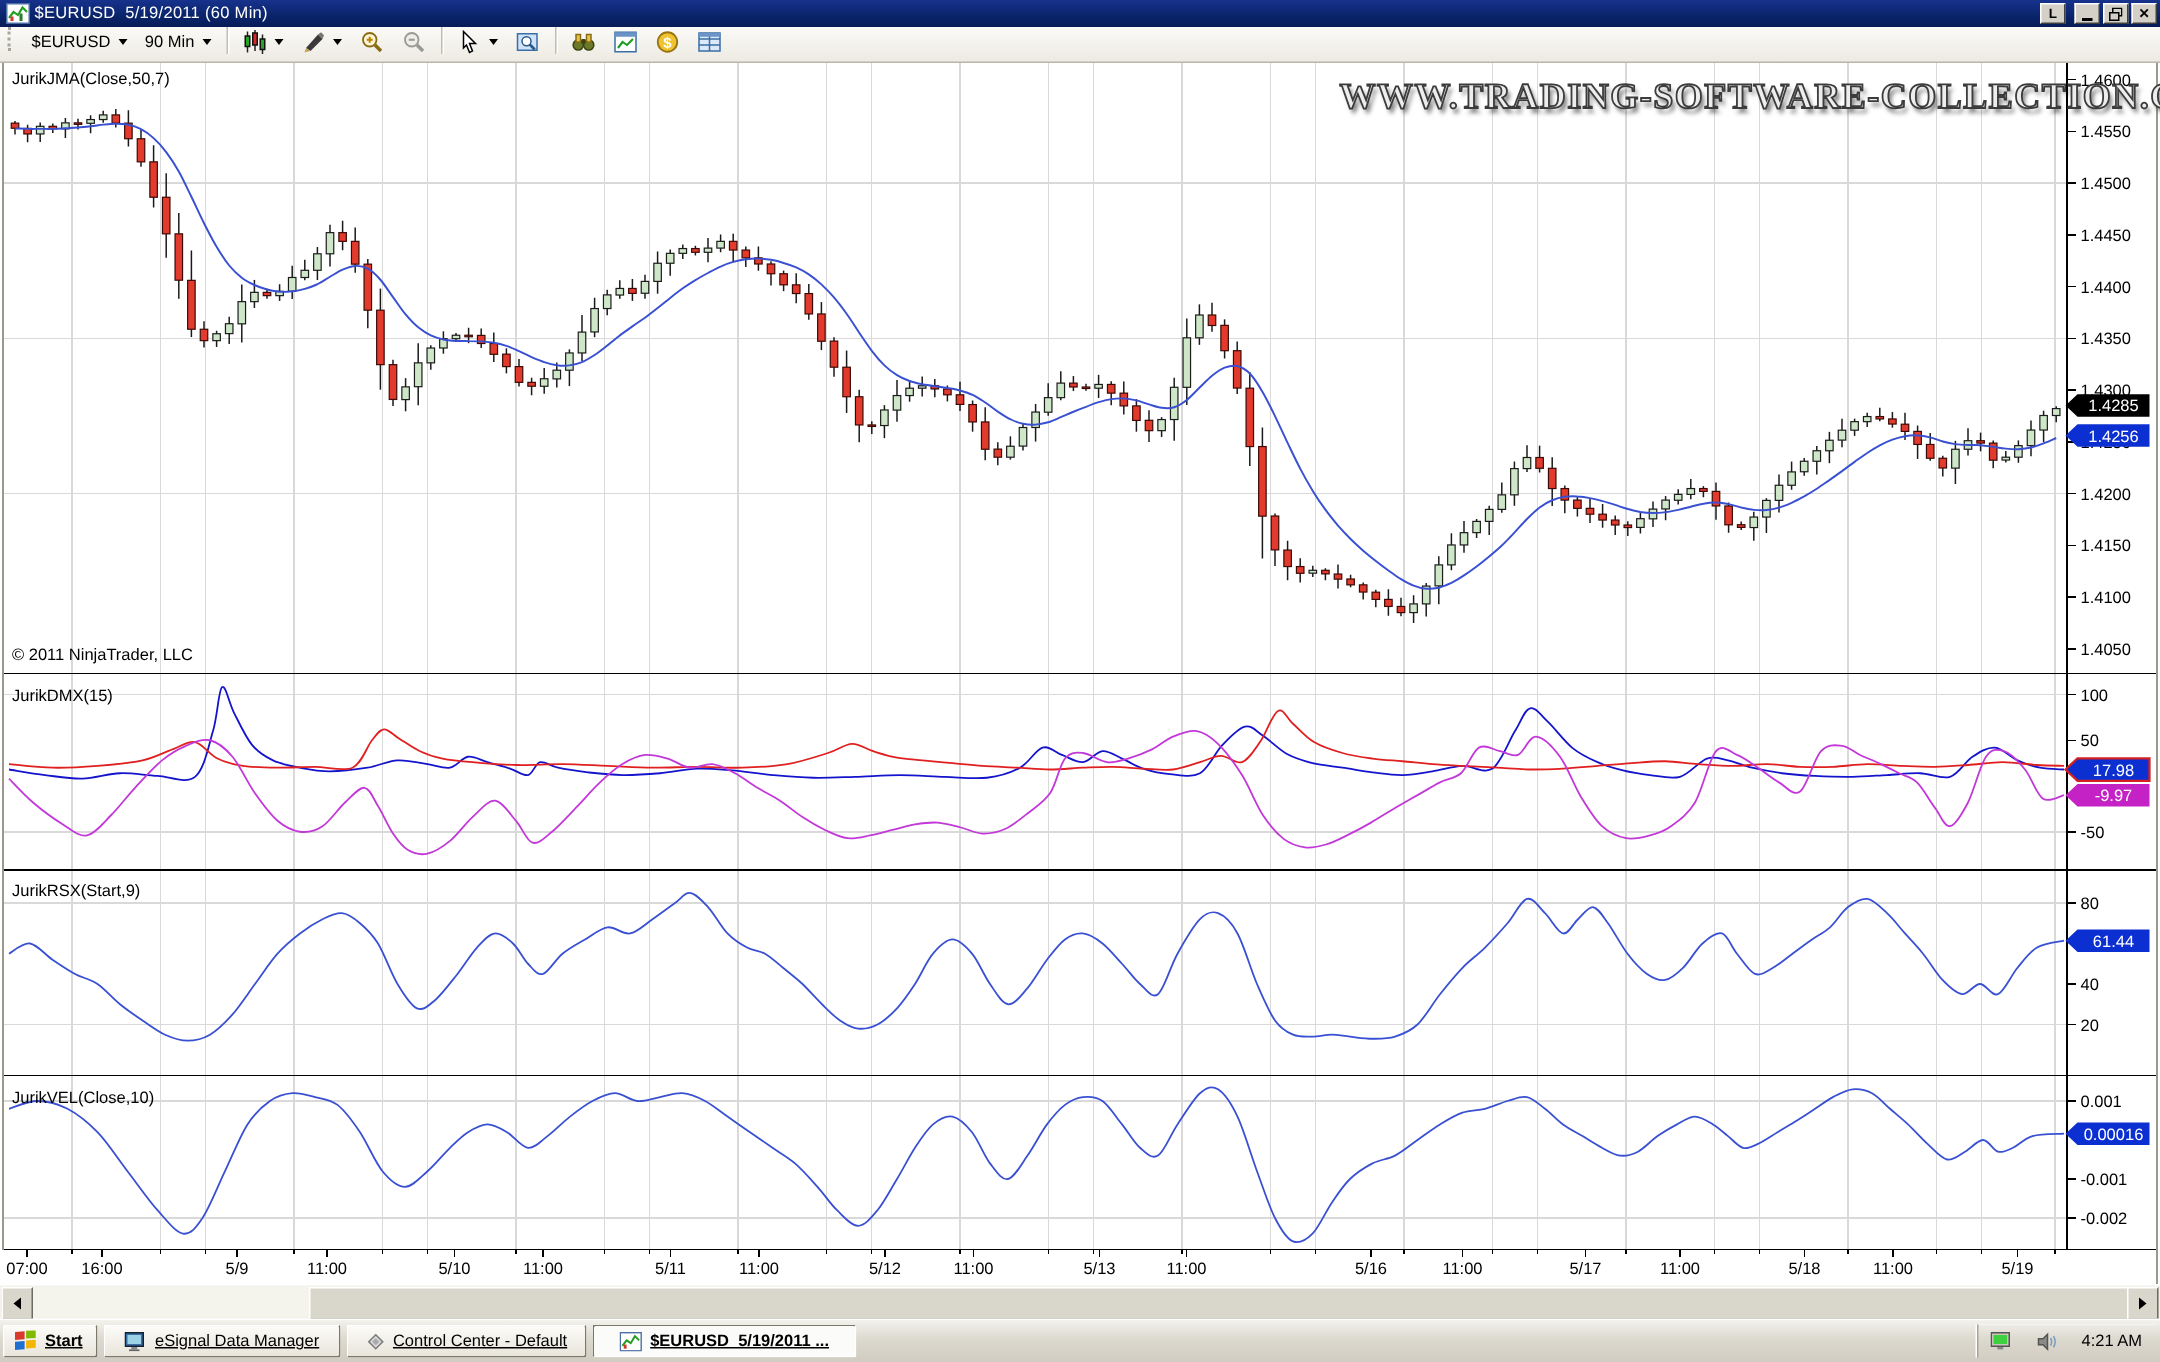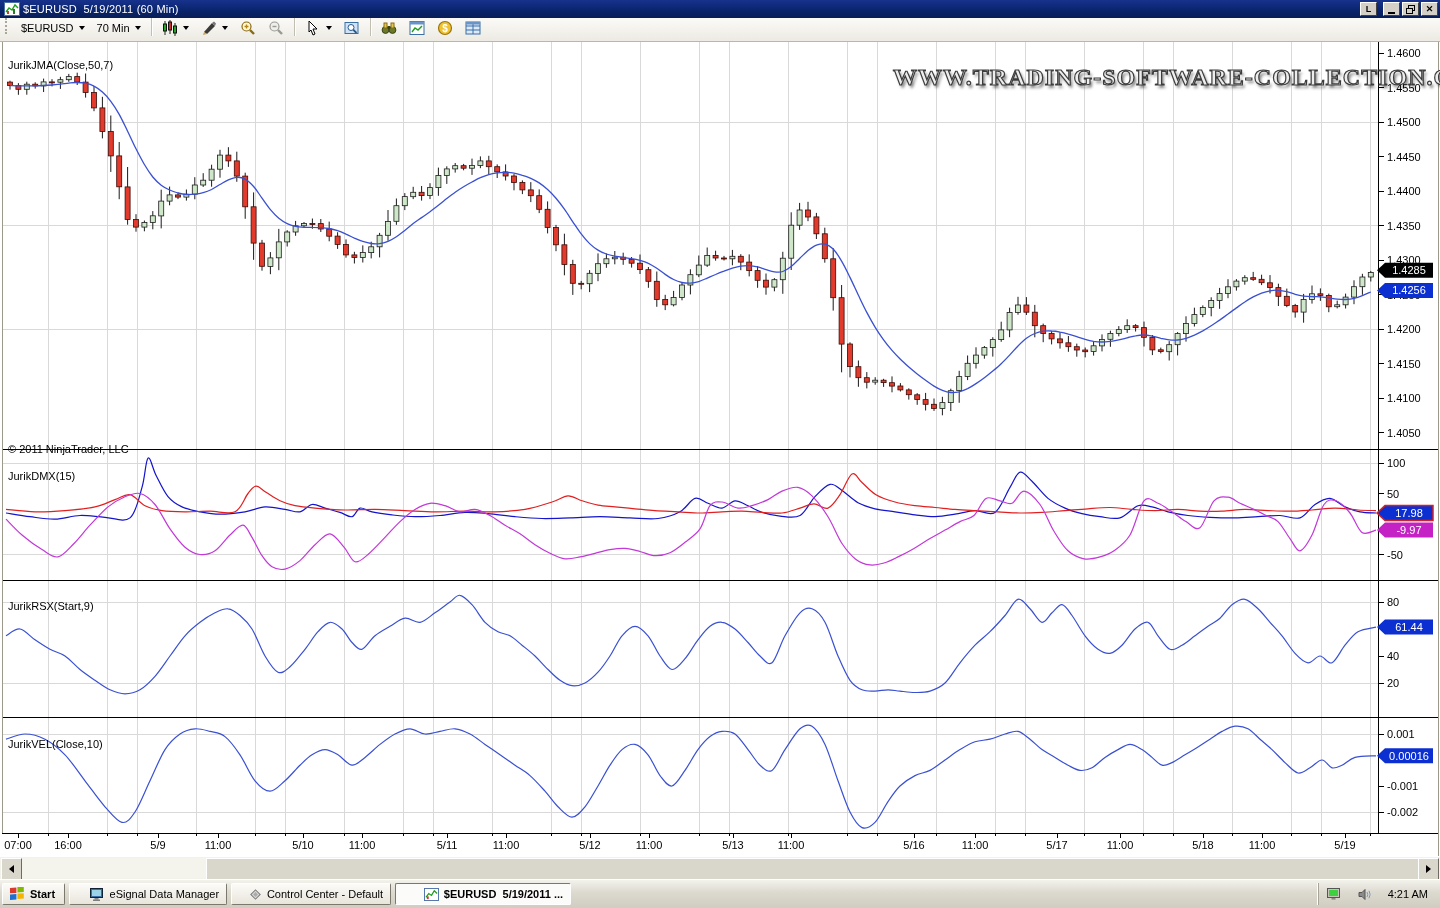--- a/index.html
+++ b/index.html
@@ -35,21 +35,21 @@
   .tb-btn{
     display:inline-flex;align-items:center;gap:3px;height:20px;padding:0 5px;
     background:transparent;border:1px solid transparent;color:#000;
     font-family:"Liberation Sans",sans-serif;font-size:11px;
   }
   .dd-arrow{width:0;height:0;border-left:3px solid transparent;border-right:3px solid transparent;border-top:4px solid #000;margin-left:2px;}
   .tb-sep{width:1px;height:18px;background:#c2bfb2;margin:0 4px;box-shadow:1px 0 0 #fff;}
   .tb-ico{display:inline-flex;width:16px;height:16px;}
   
   #chart-svg{position:absolute;left:0;top:0;z-index:1;}
-  .ov{position:absolute;z-index:5;color:#000;font-size:11px;white-space:pre;margin-top:12px;}
+  .ov{position:absolute;z-index:5;color:#000;font-size:11px;white-space:pre;}
   .watermark{
     left:893px;top:52px;width:478px;text-align:center;
     font-family:"Liberation Serif",serif;font-weight:bold;font-size:24px;letter-spacing:1px;
     color:#ededed;-webkit-text-stroke:1.2px #3c3c3c;
     text-shadow:2px 3px 3px rgba(0,0,0,.5);
   }
   
   .hscroll{
     position:absolute;left:0;top:856px;width:1440px;height:23px;z-index:20;
     background:#f2f1ea;border-top:1px solid #fff;
@@ -70,24 +70,24 @@
   
   .taskbar{
     position:absolute;left:0;top:879px;width:1440px;height:29px;z-index:30;
     background:linear-gradient(180deg,#f3f2ec 0%,#dcd9cf 45%,#d0ccc1 100%);
     border-top:1px solid #fff;display:flex;align-items:center;padding:0 2px;box-sizing:border-box;
   }
   .task-btn{
     height:22px;margin-right:4px;padding:0 7px;display:inline-flex;align-items:center;gap:5px;
     background:linear-gradient(180deg,#fcfbf8,#e8e5db);
     border:1px solid;border-color:#ffffff #7b786e #7b786e #ffffff;border-radius:2px;
-    font-family:"Liberation Sans",sans-serif;font-size:11px;color:#000;white-space:pre;
+    font-family:"Liberation Sans",sans-serif;font-size:11px;color:#000;white-space:pre;text-decoration:underline;
   }
   .task-btn.start{font-weight:bold;padding:0 9px 0 6px;}
-  .task-btn.win{width:158px;justify-content:flex-end;overflow:hidden;}
+  .task-btn.win{width:158px;justify-content:center;overflow:hidden;}
   .task-btn.active{background:#fbfbf9;font-weight:bold;border-color:#7b786e #ffffff #ffffff #7b786e;}
   .tray{
     position:absolute;right:2px;top:3px;height:22px;display:flex;align-items:center;gap:16px;
     padding:0 10px 0 8px;border-left:1px solid #a8a498;box-shadow:-1px 0 0 #fff;
   }
   .clock{font-size:11px;color:#000;}
   svg{display:block;}
 </style>
 </head>
 <body>
@@ -651,21 +651,21 @@
   <button class="win-btn">✕</button>
 </div>
 
 <div class="toolbar">
   <span class="tb-grip"></span>
   <button class="tb-btn">
     <span>$EURUSD</span>
     <span class="dd-arrow"></span>
   </button>
   <button class="tb-btn">
-    <span>70 Min</span>
+    <span>90 Min</span>
     <span class="dd-arrow"></span>
   </button>
   <span class="tb-sep"></span>
   <button class="tb-btn">
     <span class="tb-ico">
       <svg width="16" height="16" viewBox="0 0 16 16">
         <line x1="3" y1="1" x2="3" y2="15" stroke="#222"></line>
           <rect x="1.5" y="4" width="3" height="7" fill="#25a425" stroke="#111"></rect>
         <line x1="8" y1="0" x2="8" y2="14" stroke="#222"></line>
           <rect x="6.5" y="2" width="3" height="8" fill="#d42a2a" stroke="#111"></rect>

